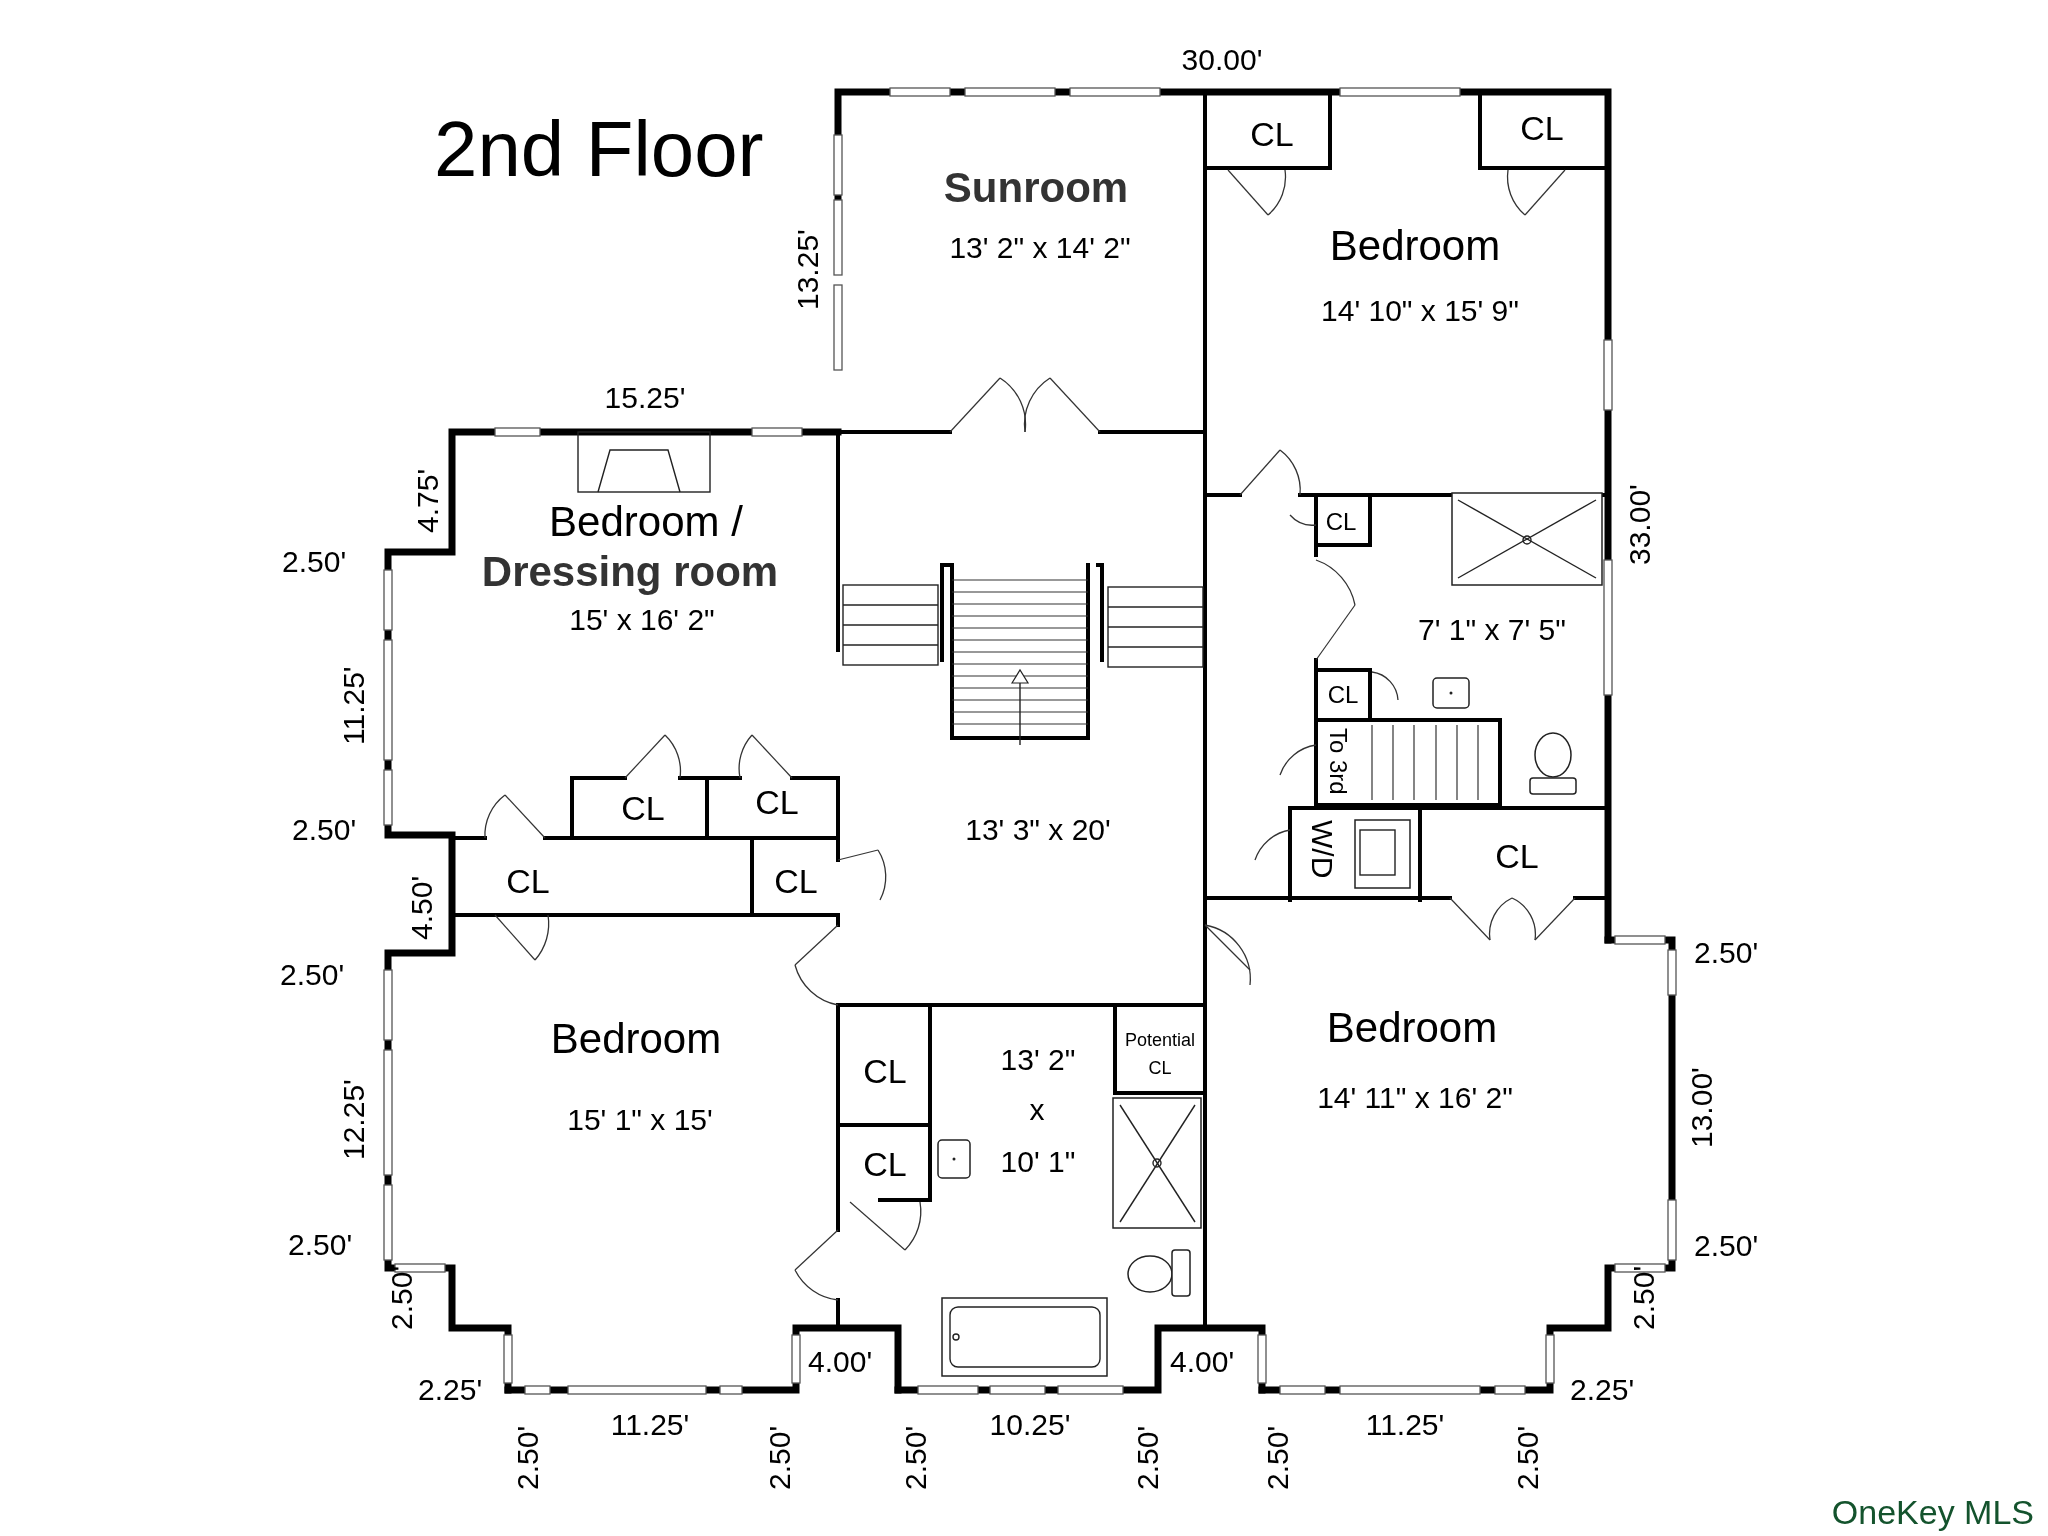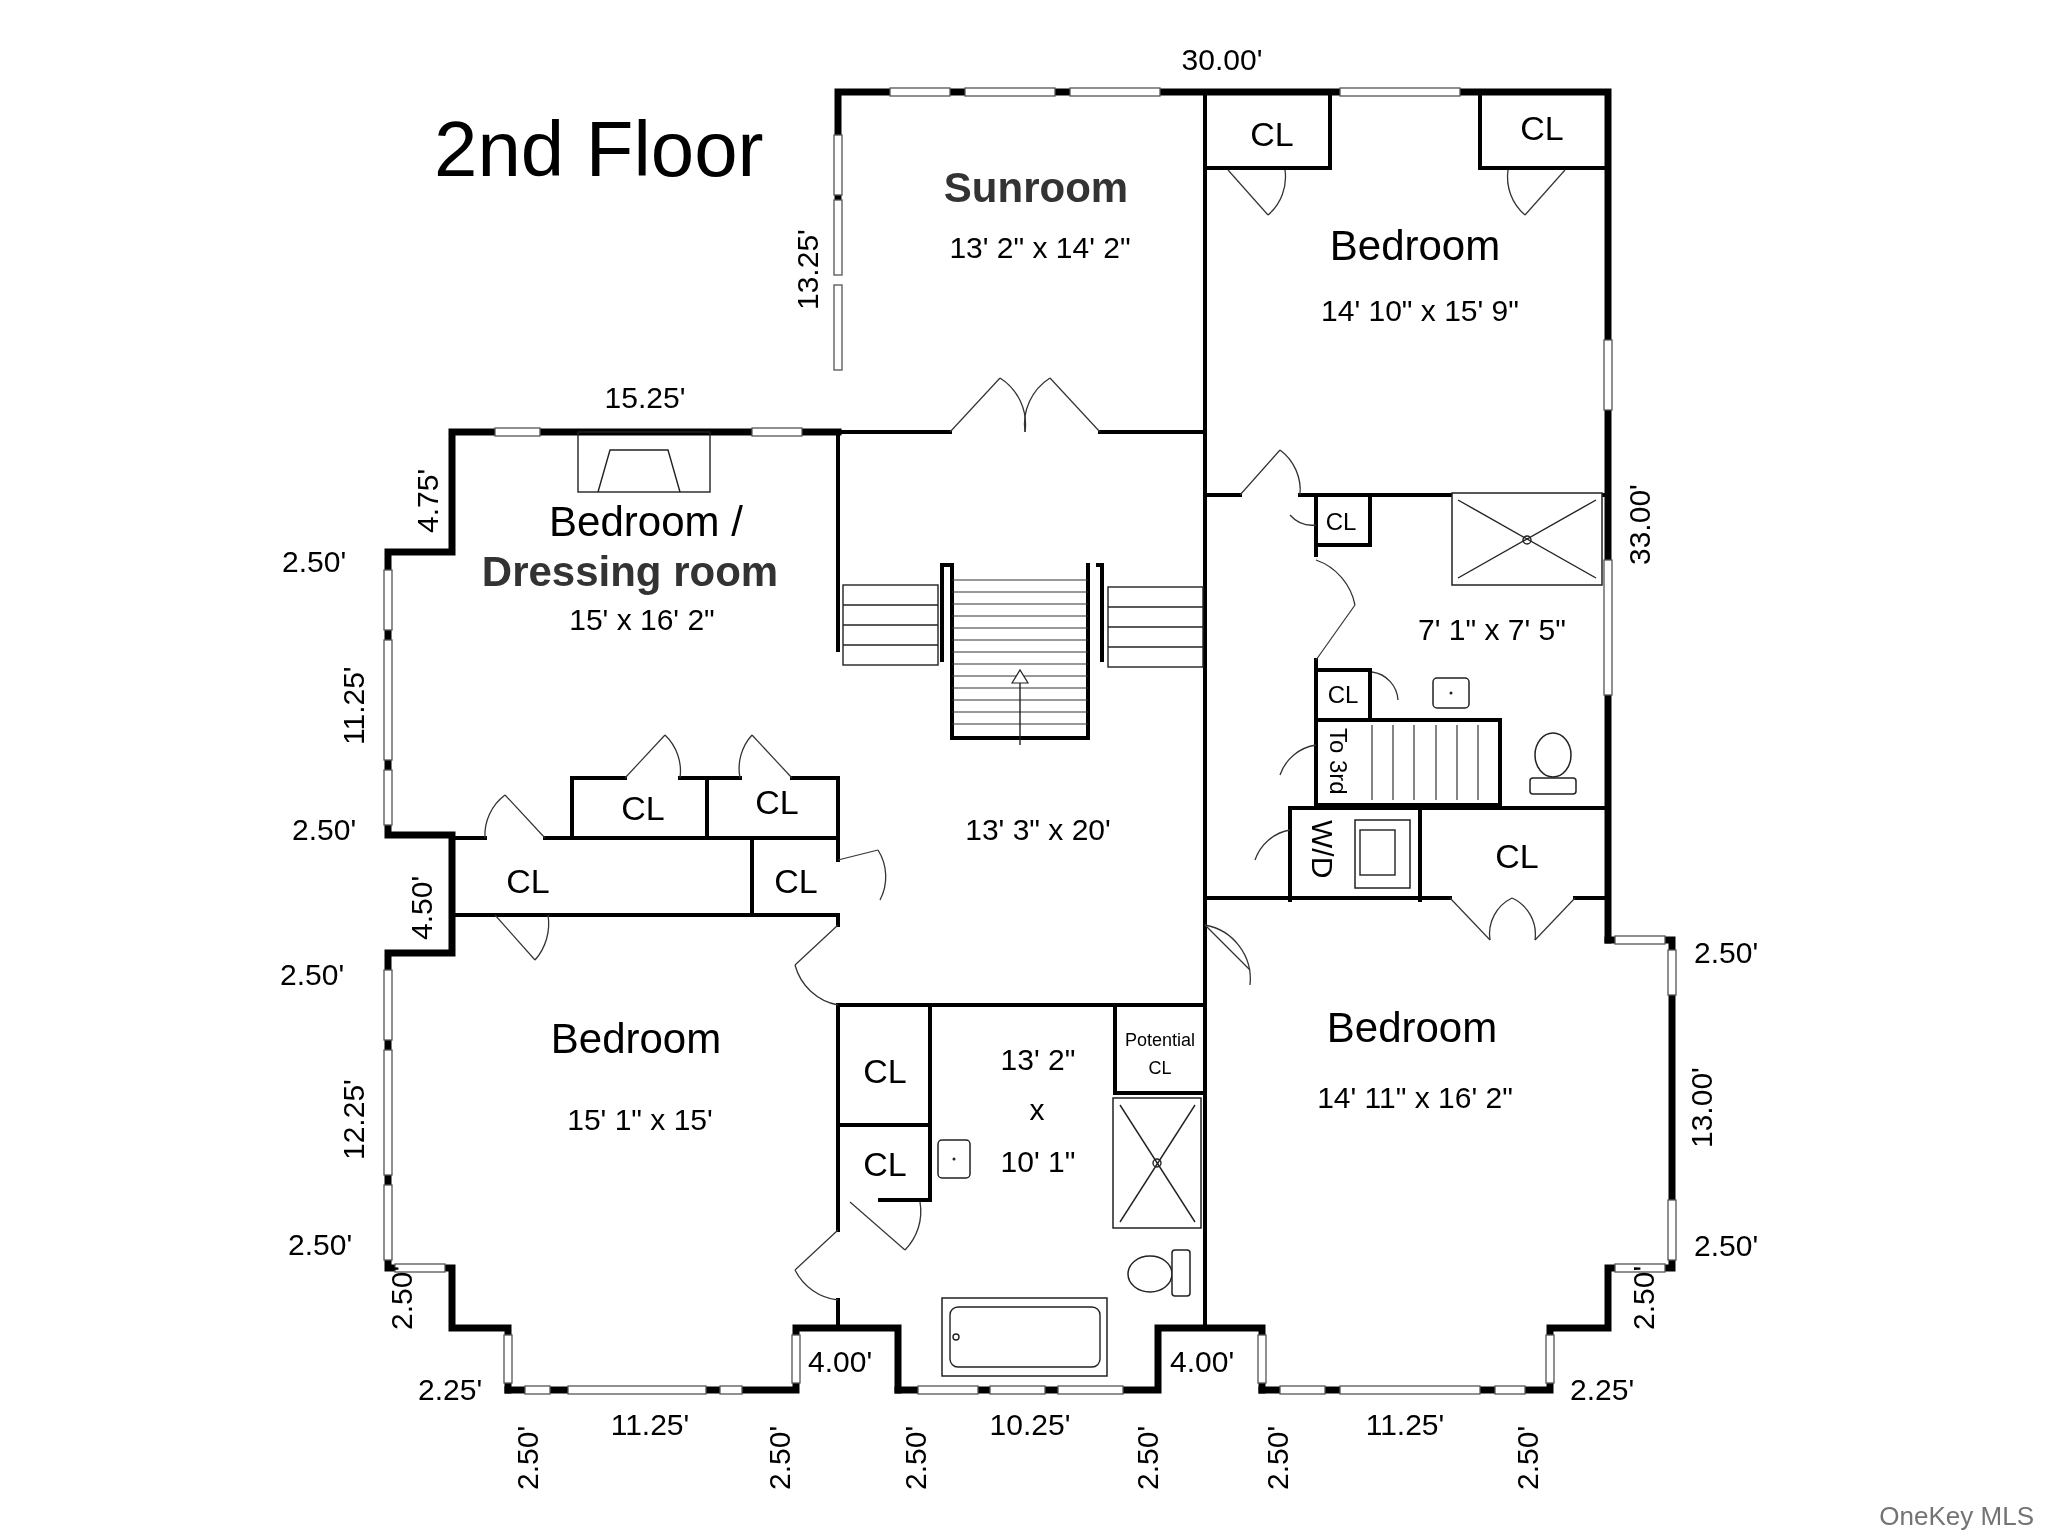--- a/index.html
+++ b/index.html
@@ -12,21 +12,21 @@
   .door-leaf{stroke:#333;stroke-width:1.2;fill:#fff;}
   .swing{stroke:#333;stroke-width:1.3;fill:none;}
   .fixture{stroke:#222;stroke-width:1.5;fill:#fff;}
   .tx{font-family:"Liberation Sans",sans-serif;fill:#000;}
   .room-title{font-size:42px;}
   .room-title-grey{font-size:42px;fill:#333;font-weight:bold;}
   .room-dim{font-size:30px;}
   .cl{font-size:34px;}
   .dim{font-size:30px;}
   .floor-title{font-size:78px;}
-  .watermark{position:absolute;right:14px;bottom:4px;font-size:26px;color:#737373;font-family:"Liberation Sans",sans-serif;}
+  .watermark{position:absolute;right:14px;bottom:4px;font-size:34px;color:#14532d;font-family:"Liberation Sans",sans-serif;}
 </style>
 </head>
 <body>
 
 <svg id="plan" viewBox="0 0 2048 1536" xmlns="http://www.w3.org/2000/svg">
 
   <text class="tx floor-title" x="434" y="176">2nd Floor</text>
 
   <g>
 

